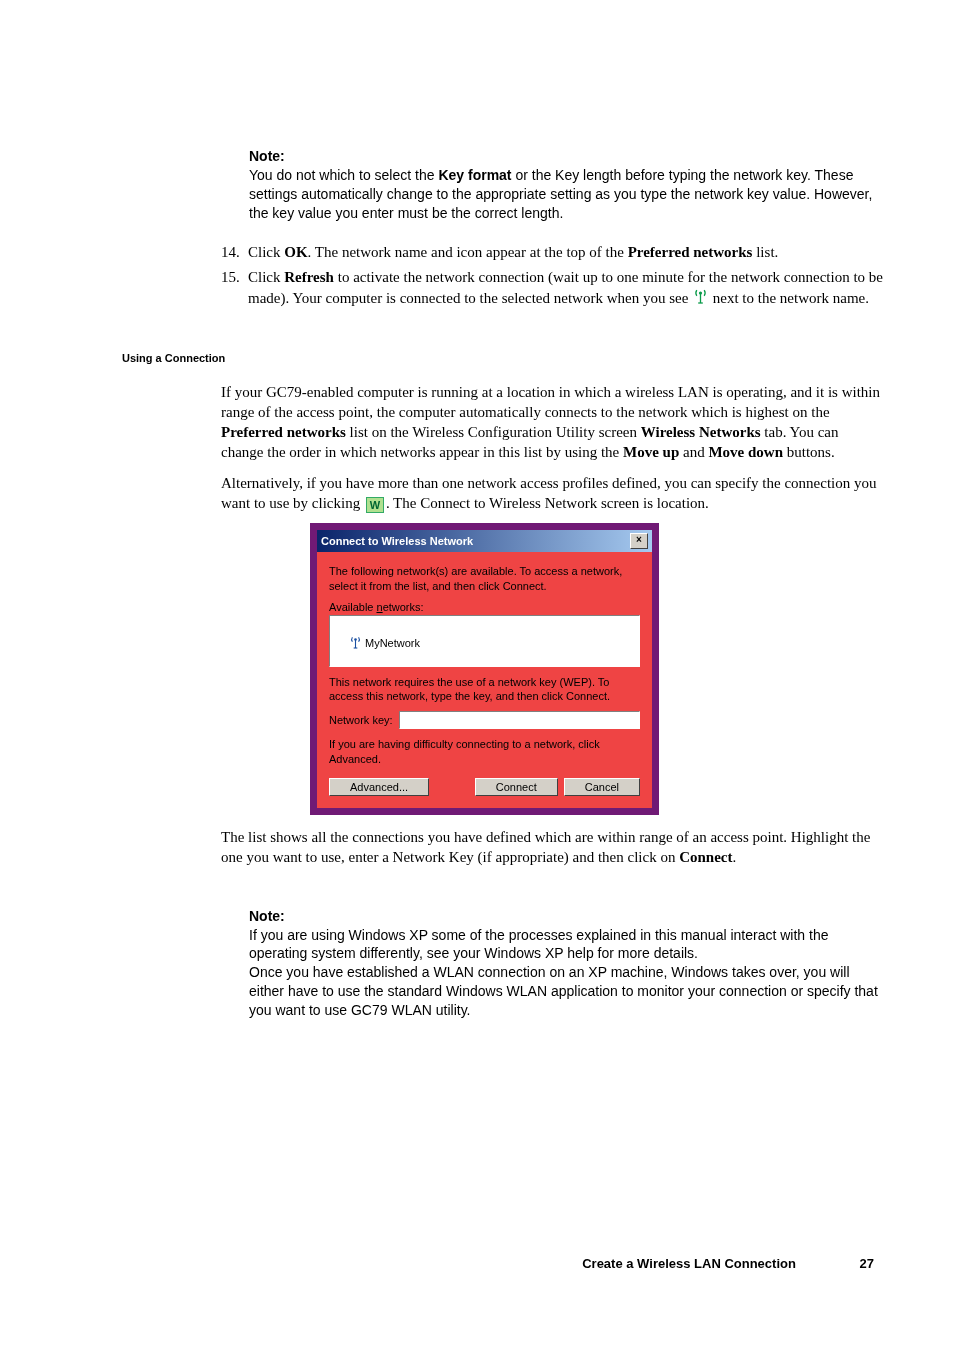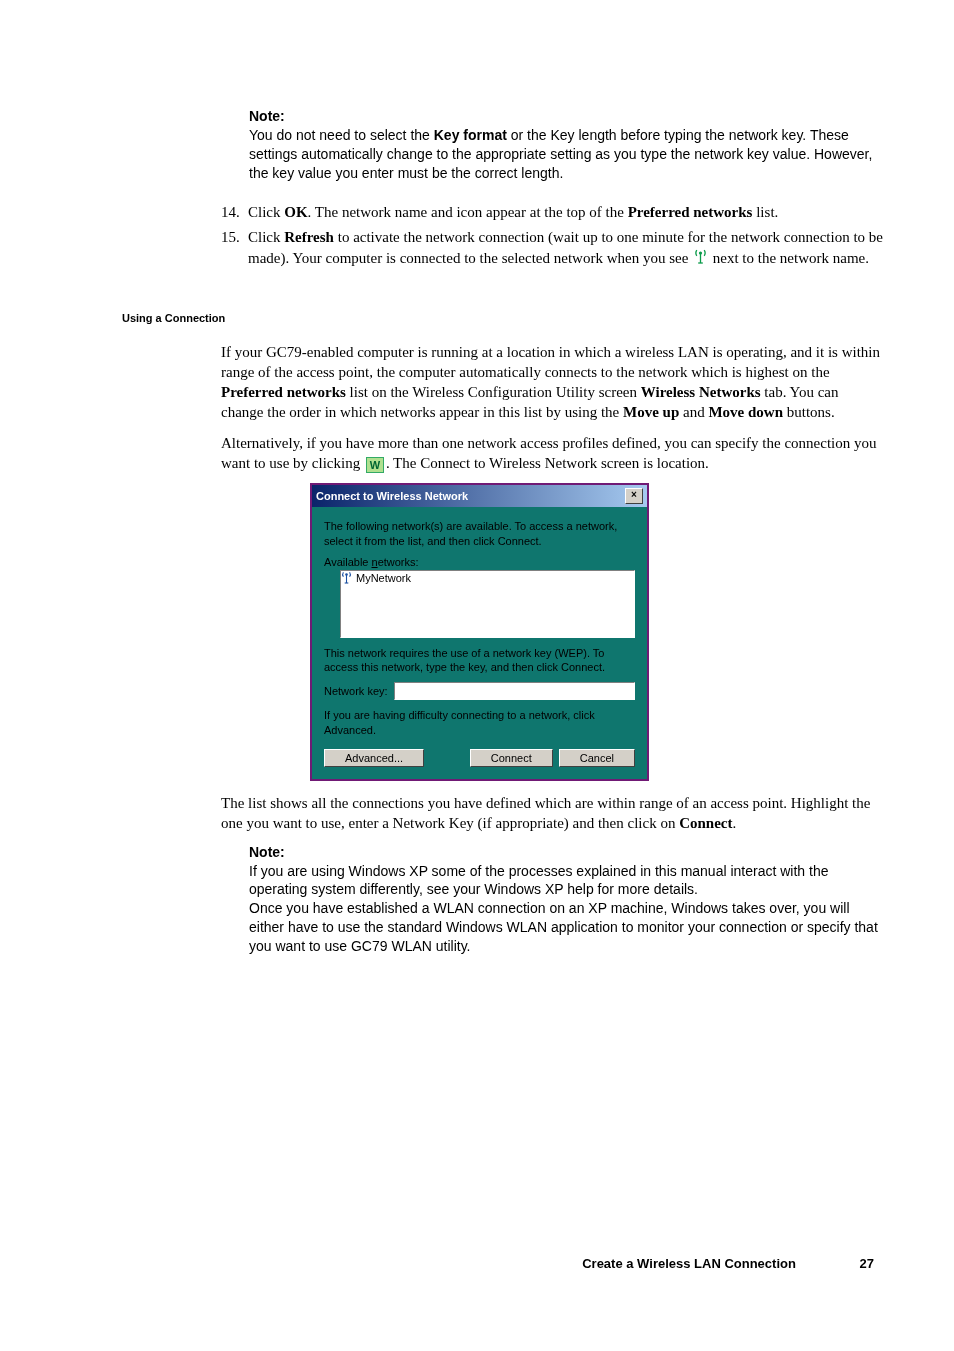--- a/index.html
+++ b/index.html
@@ -18,20 +18,21 @@
 }
 .note-block {
   margin-left: 127px;
   margin-right: 0;
 }
 .note-heading {
   font-family: Arial, Helvetica, sans-serif;
   font-weight: bold;
   font-size: 14px;
   margin-bottom: 2px;
+  margin-top: 40px;
 }
 .note-body {
   font-family: Arial, Helvetica, sans-serif;
   font-size: 14px;
   line-height: 1.35;
 }
 .ol-list {
   margin: 19px 0 0 99px;
   padding: 0;
   list-style: none;
@@ -82,22 +83,22 @@
   font-size: 15px;
   line-height: 1.35;
   margin-top: 0;
   margin-bottom: 10px;
 }
 .dialog-container {
   margin: 8px 0 12px 188px;
 }
 .dialog {
   width: 335px;
-  background: #0f766e;
-  border: 2px solid #701a75;
+  background: #ef4444;
+  border: 7px solid #701a75;
   font-family: Tahoma, Arial, sans-serif;
   font-size: 11px;
   color: #000;
 }
 .dialog-titlebar {
   background: linear-gradient(to right, #0a246a, #a6caf0);
   color: #fff;
   font-weight: bold;
   padding: 3px 4px;
   font-size: 11px;
@@ -129,25 +130,24 @@
 }
 .dialog-label {
   margin: 4px 0 2px 0;
 }
 .dialog-label .u { text-decoration: underline; }
 .dialog-listbox {
   border: 1px solid #808080;
   border-right-color: #fff;
   border-bottom-color: #fff;
   background: #fff;
-  height: 68px;
-  padding: 0;
+  height: 52px;
+  padding: 20px;
   box-sizing: border-box;
   margin-bottom: 8px;
-  margin-left: 16px;
 }
 .dialog-listitem {
   display: flex;
   align-items: center;
   gap: 4px;
   font-size: 11px;
 }
 .list-antenna {
   display: inline-block;
 }
@@ -199,21 +199,21 @@
 }
 </style>
 </head>
 <body>
 
 <div class="page">
 
   <div class="note-block">
     <div class="note-heading">Note:</div>
     <div class="note-body">
-      <span>You do not need to select the </span><b>Key format</b><span> or the Key length before typing the network key. These settings automatically change to the appropriate setting as you type the network key value. However, the key value you enter must be the correct length.</span>
+      <span>You do not which to select the </span><b>Key format</b><span> or the Key length before typing the network key. These settings automatically change to the appropriate setting as you type the network key value. However, the key value you enter must be the correct length.</span>
     </div>
   </div>
 
   <ol class="ol-list">
     <li class="ol-item">
       <span class="num">14.</span>
       <span class="body">
         <span>Click </span><b>OK</b><span>. The network name and icon appear at the top of the </span><b>Preferred networks</b><span> list.</span>
       </span>
     </li>

